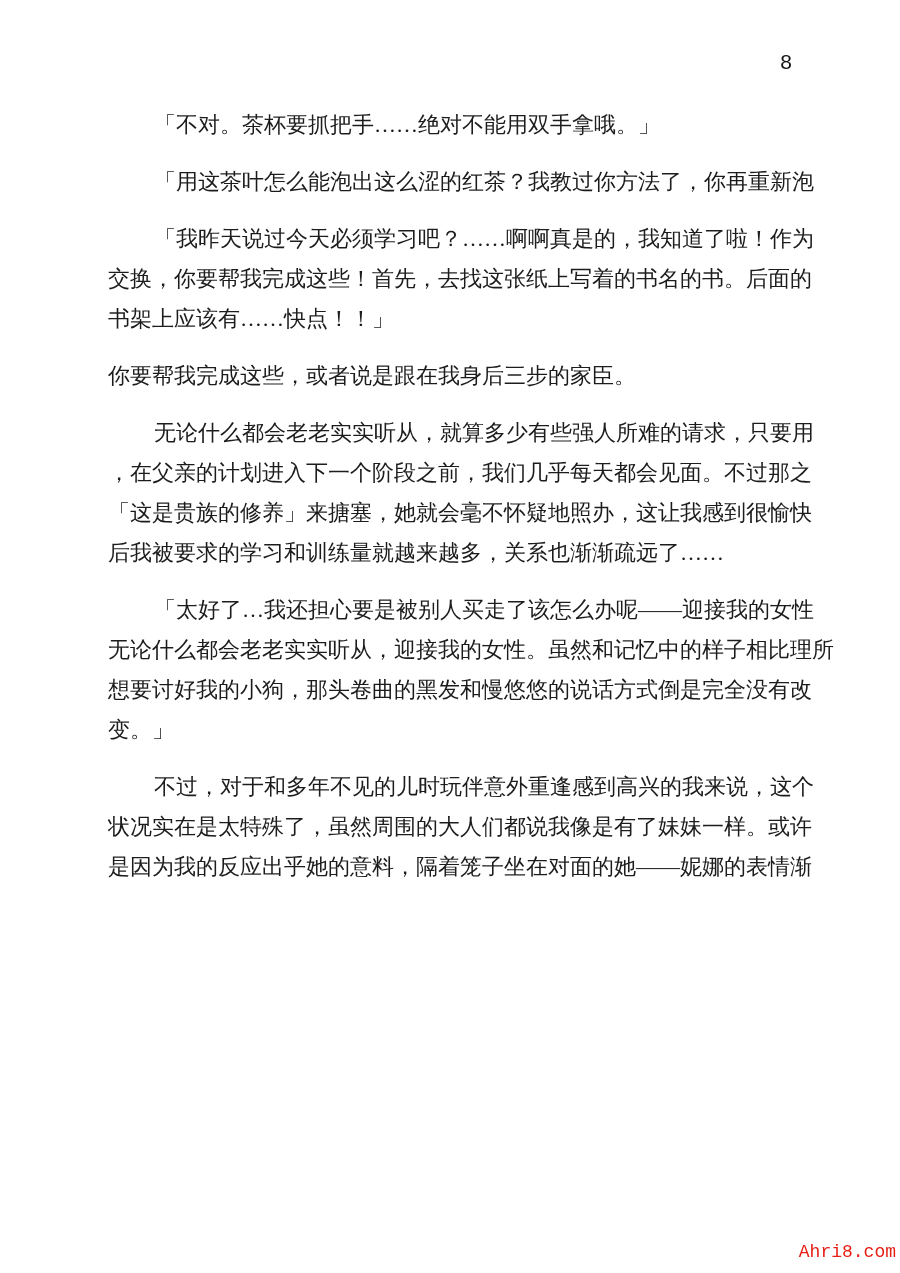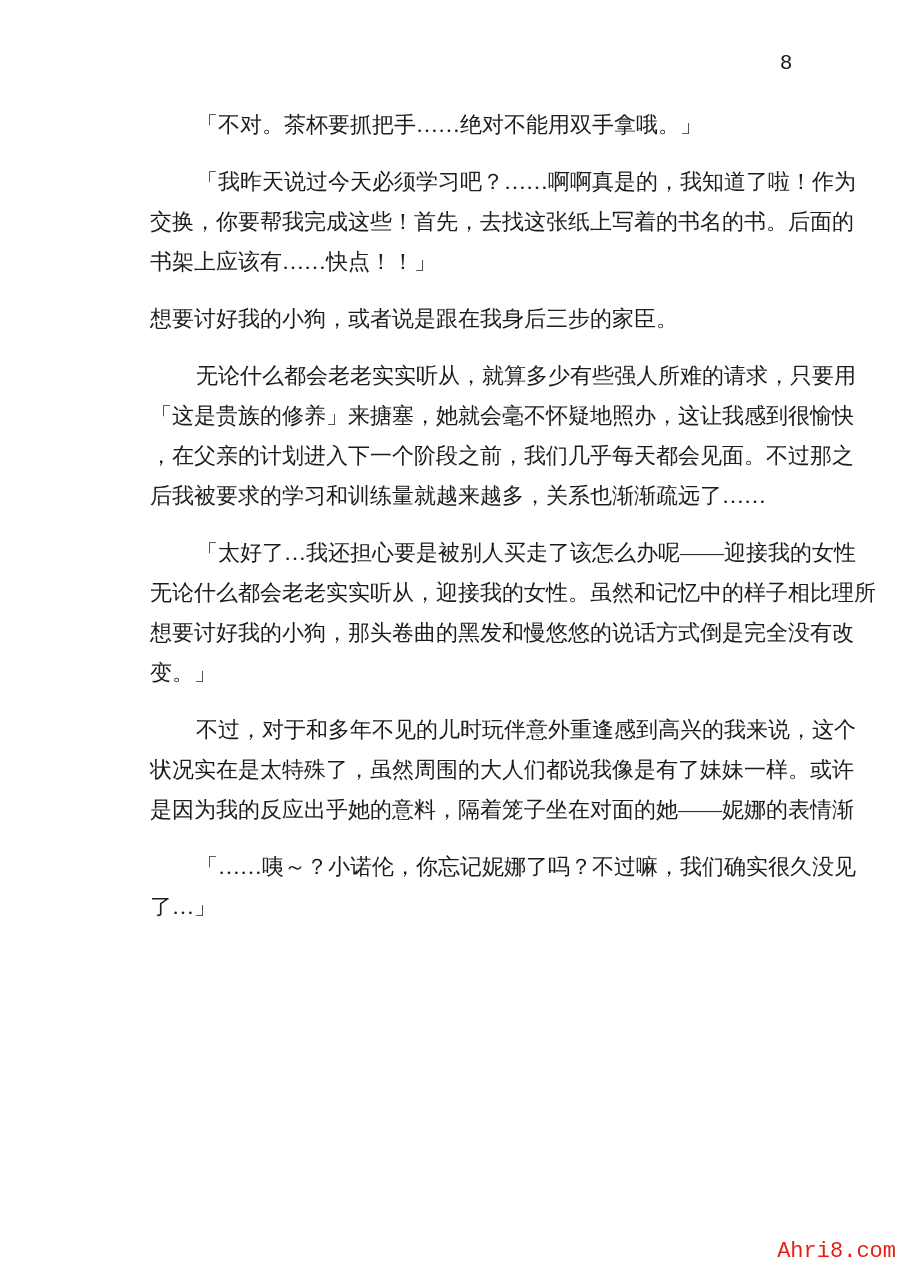--- a/index.html
+++ b/index.html
@@ -27,90 +27,86 @@
     line-height: 24px;
     color: #141414;
   }
   .body-text {
     position: absolute;
     top: 105px;
     left: 108px;
     width: 700px;
     font-size: 22px;
     line-height: 40px;
-    margin-left: 42px;
   }
   .para {
     margin: 0 0 17px 0;
   }
   .line {
     height: 40px;
     white-space: nowrap;
   }
   .line.indent {
     padding-left: 46px;
   }
   .watermark {
     position: absolute;
     right: 4px;
     bottom: 9px;
     font-family: "Liberation Mono", "DejaVu Sans Mono", monospace;
-    font-size: 22px;
+    font-size: 18px;
     line-height: 24px;
     color: #e61e14;
   }
 </style>
 </head>
 <body>
 
 <div class="page">
 
   <div class="page-number">8</div>
 
   <div class="body-text">
 
     <div class="para">
       <div class="line indent">「不对。茶杯要抓把手……绝对不能用双手拿哦。」</div>
     </div>
 
     <div class="para">
+      <div class="line indent">「用这茶叶怎么能泡出这么涩的红茶？我教过你方法了，你再重新泡</div>
     </div>
 
     <div class="para">
       <div class="line indent">「我昨天说过今天必须学习吧？……啊啊真是的，我知道了啦！作为</div>
       <div class="line">交换，你要帮我完成这些！首先，去找这张纸上写着的书名的书。后面的</div>
       <div class="line">书架上应该有……快点！！」</div>
     </div>
 
     <div class="para">
-      <div class="line">想要讨好我的小狗，或者说是跟在我身后三步的家臣。</div>
+      <div class="line">你要帮我完成这些，或者说是跟在我身后三步的家臣。</div>
     </div>
 
     <div class="para">
       <div class="line indent">无论什么都会老老实实听从，就算多少有些强人所难的请求，只要用</div>
+      <div class="line">，在父亲的计划进入下一个阶段之前，我们几乎每天都会见面。不过那之</div>
       <div class="line">「这是贵族的修养」来搪塞，她就会毫不怀疑地照办，这让我感到很愉快</div>
-      <div class="line">，在父亲的计划进入下一个阶段之前，我们几乎每天都会见面。不过那之</div>
       <div class="line">后我被要求的学习和训练量就越来越多，关系也渐渐疏远了……</div>
     </div>
 
     <div class="para">
       <div class="line indent">「太好了…我还担心要是被别人买走了该怎么办呢——迎接我的女性</div>
       <div class="line">无论什么都会老老实实听从，迎接我的女性。虽然和记忆中的样子相比理所</div>
       <div class="line">想要讨好我的小狗，那头卷曲的黑发和慢悠悠的说话方式倒是完全没有改</div>
       <div class="line">变。」</div>
     </div>
 
     <div class="para">
       <div class="line indent">不过，对于和多年不见的儿时玩伴意外重逢感到高兴的我来说，这个</div>
       <div class="line">状况实在是太特殊了，虽然周围的大人们都说我像是有了妹妹一样。或许</div>
       <div class="line">是因为我的反应出乎她的意料，隔着笼子坐在对面的她——妮娜的表情渐</div>
     </div>
 
-    <div class="para">
-      <div class="line indent">「……咦～？小诺伦，你忘记妮娜了吗？不过嘛，我们确实很久没见</div>
-      <div class="line">了…」</div>
-    </div>
 
   </div>
 
   <div class="watermark">Ahri8.com</div>
 
 </div>
 
 </body></html>

